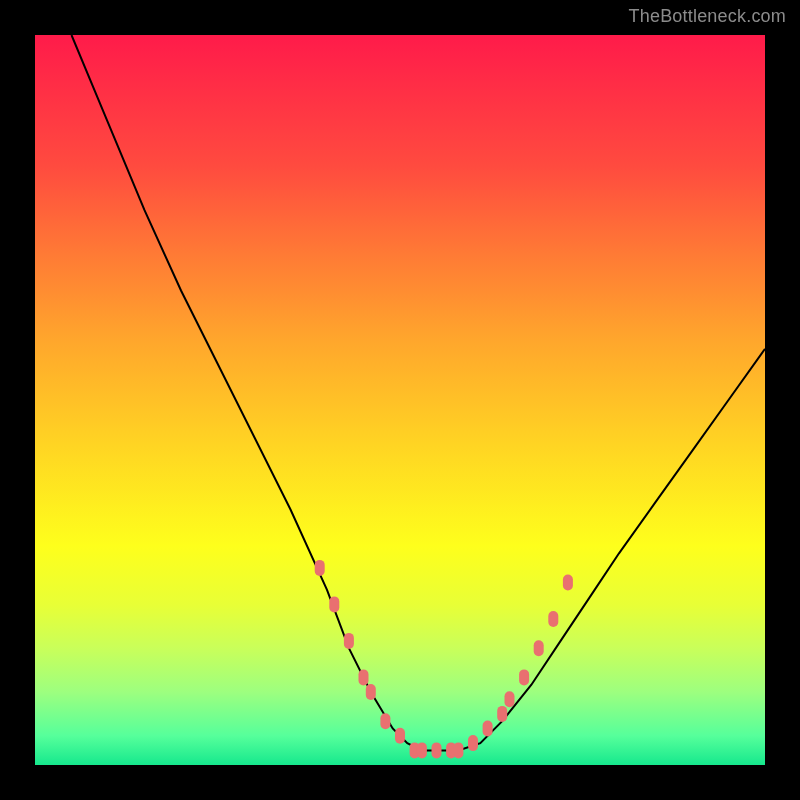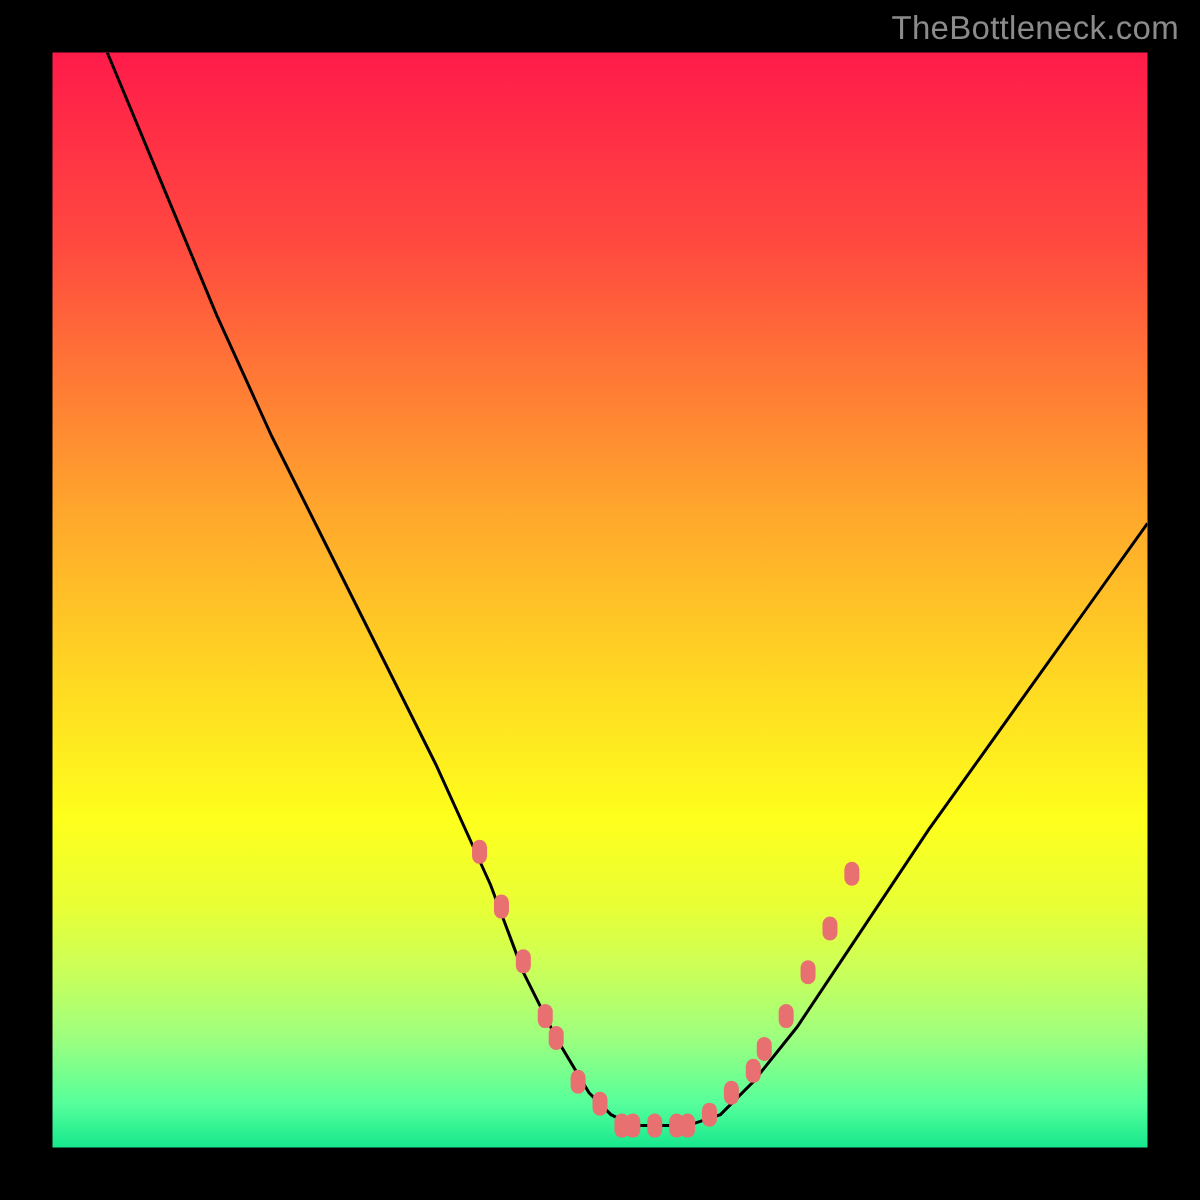--- a/index.html
+++ b/index.html
@@ -35,21 +35,21 @@
       #c9ff5a 84%,
       #9dff7f 90%,
       #56ff9b 96%,
       #16e88d 100%);
   }
   .watermark {
     position: absolute;
     top: 6px;
     right: 14px;
     font-family: Arial, Helvetica, sans-serif;
-    font-size: 22px;
+    font-size: 18px;
     color: #8b8b8b;
     letter-spacing: 0.2px;
   }
   svg.curve {
     position: absolute;
     left: 0;
     top: 0;
     width: 730px;
     height: 730px;
   }

